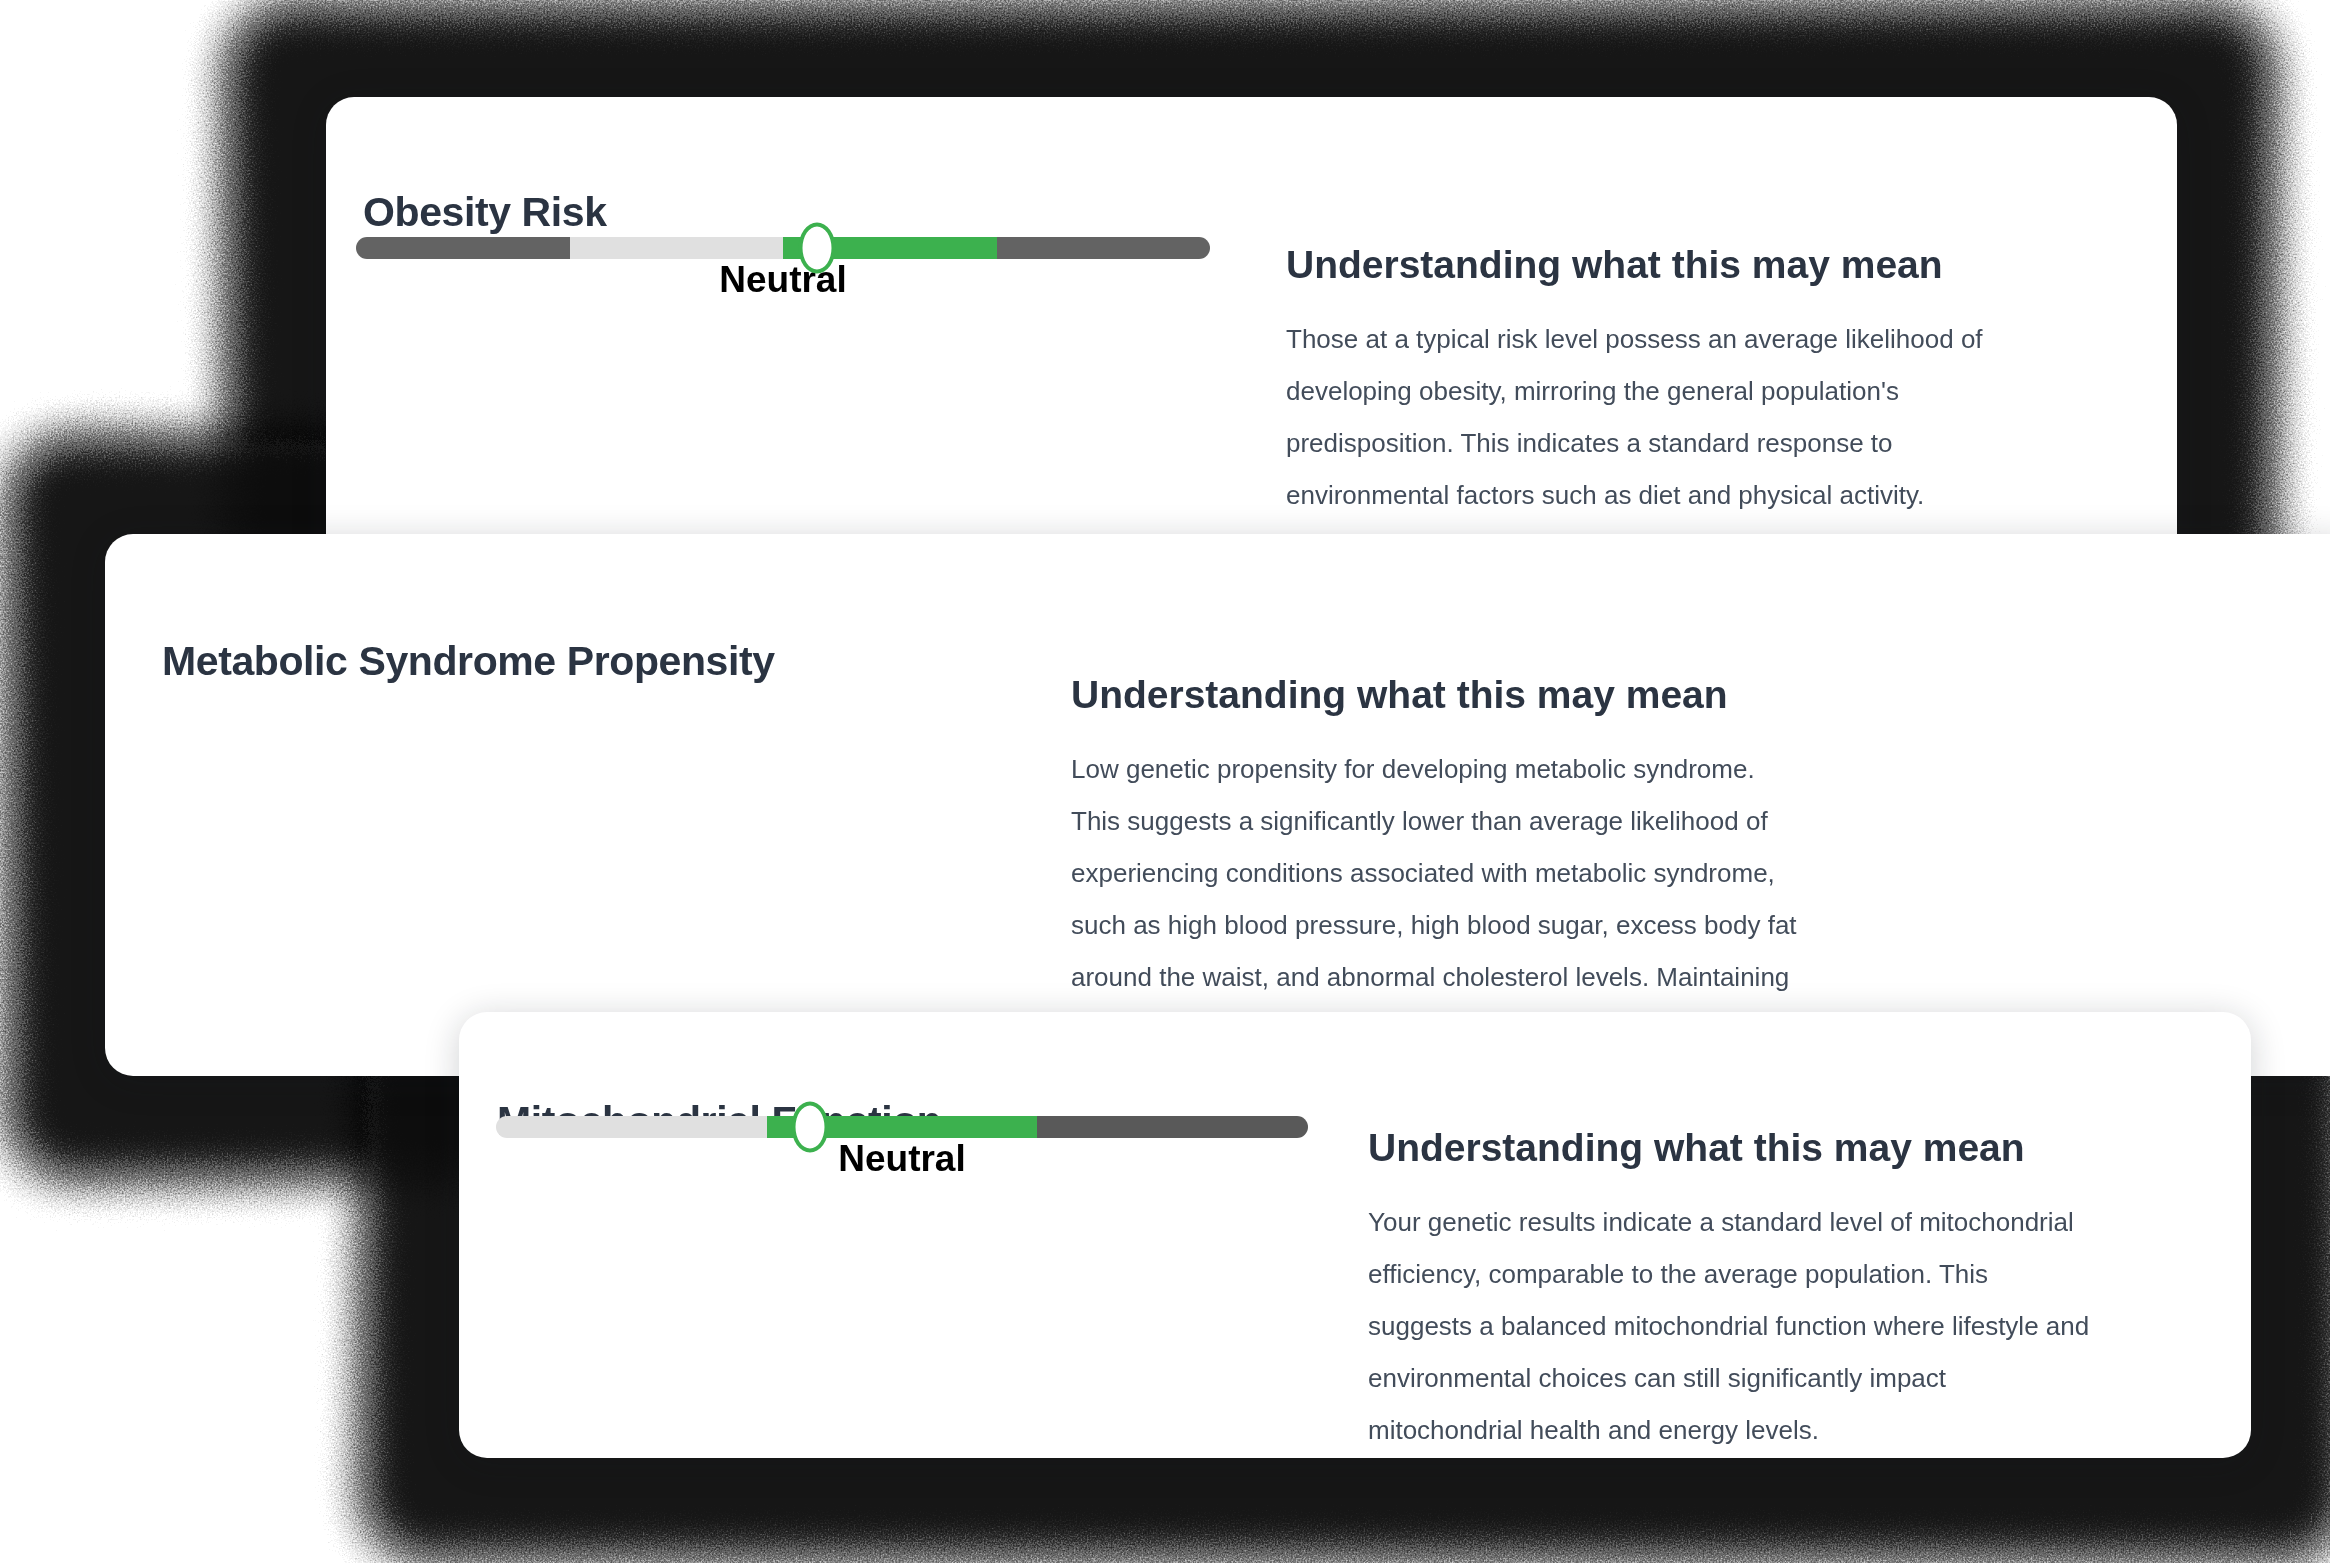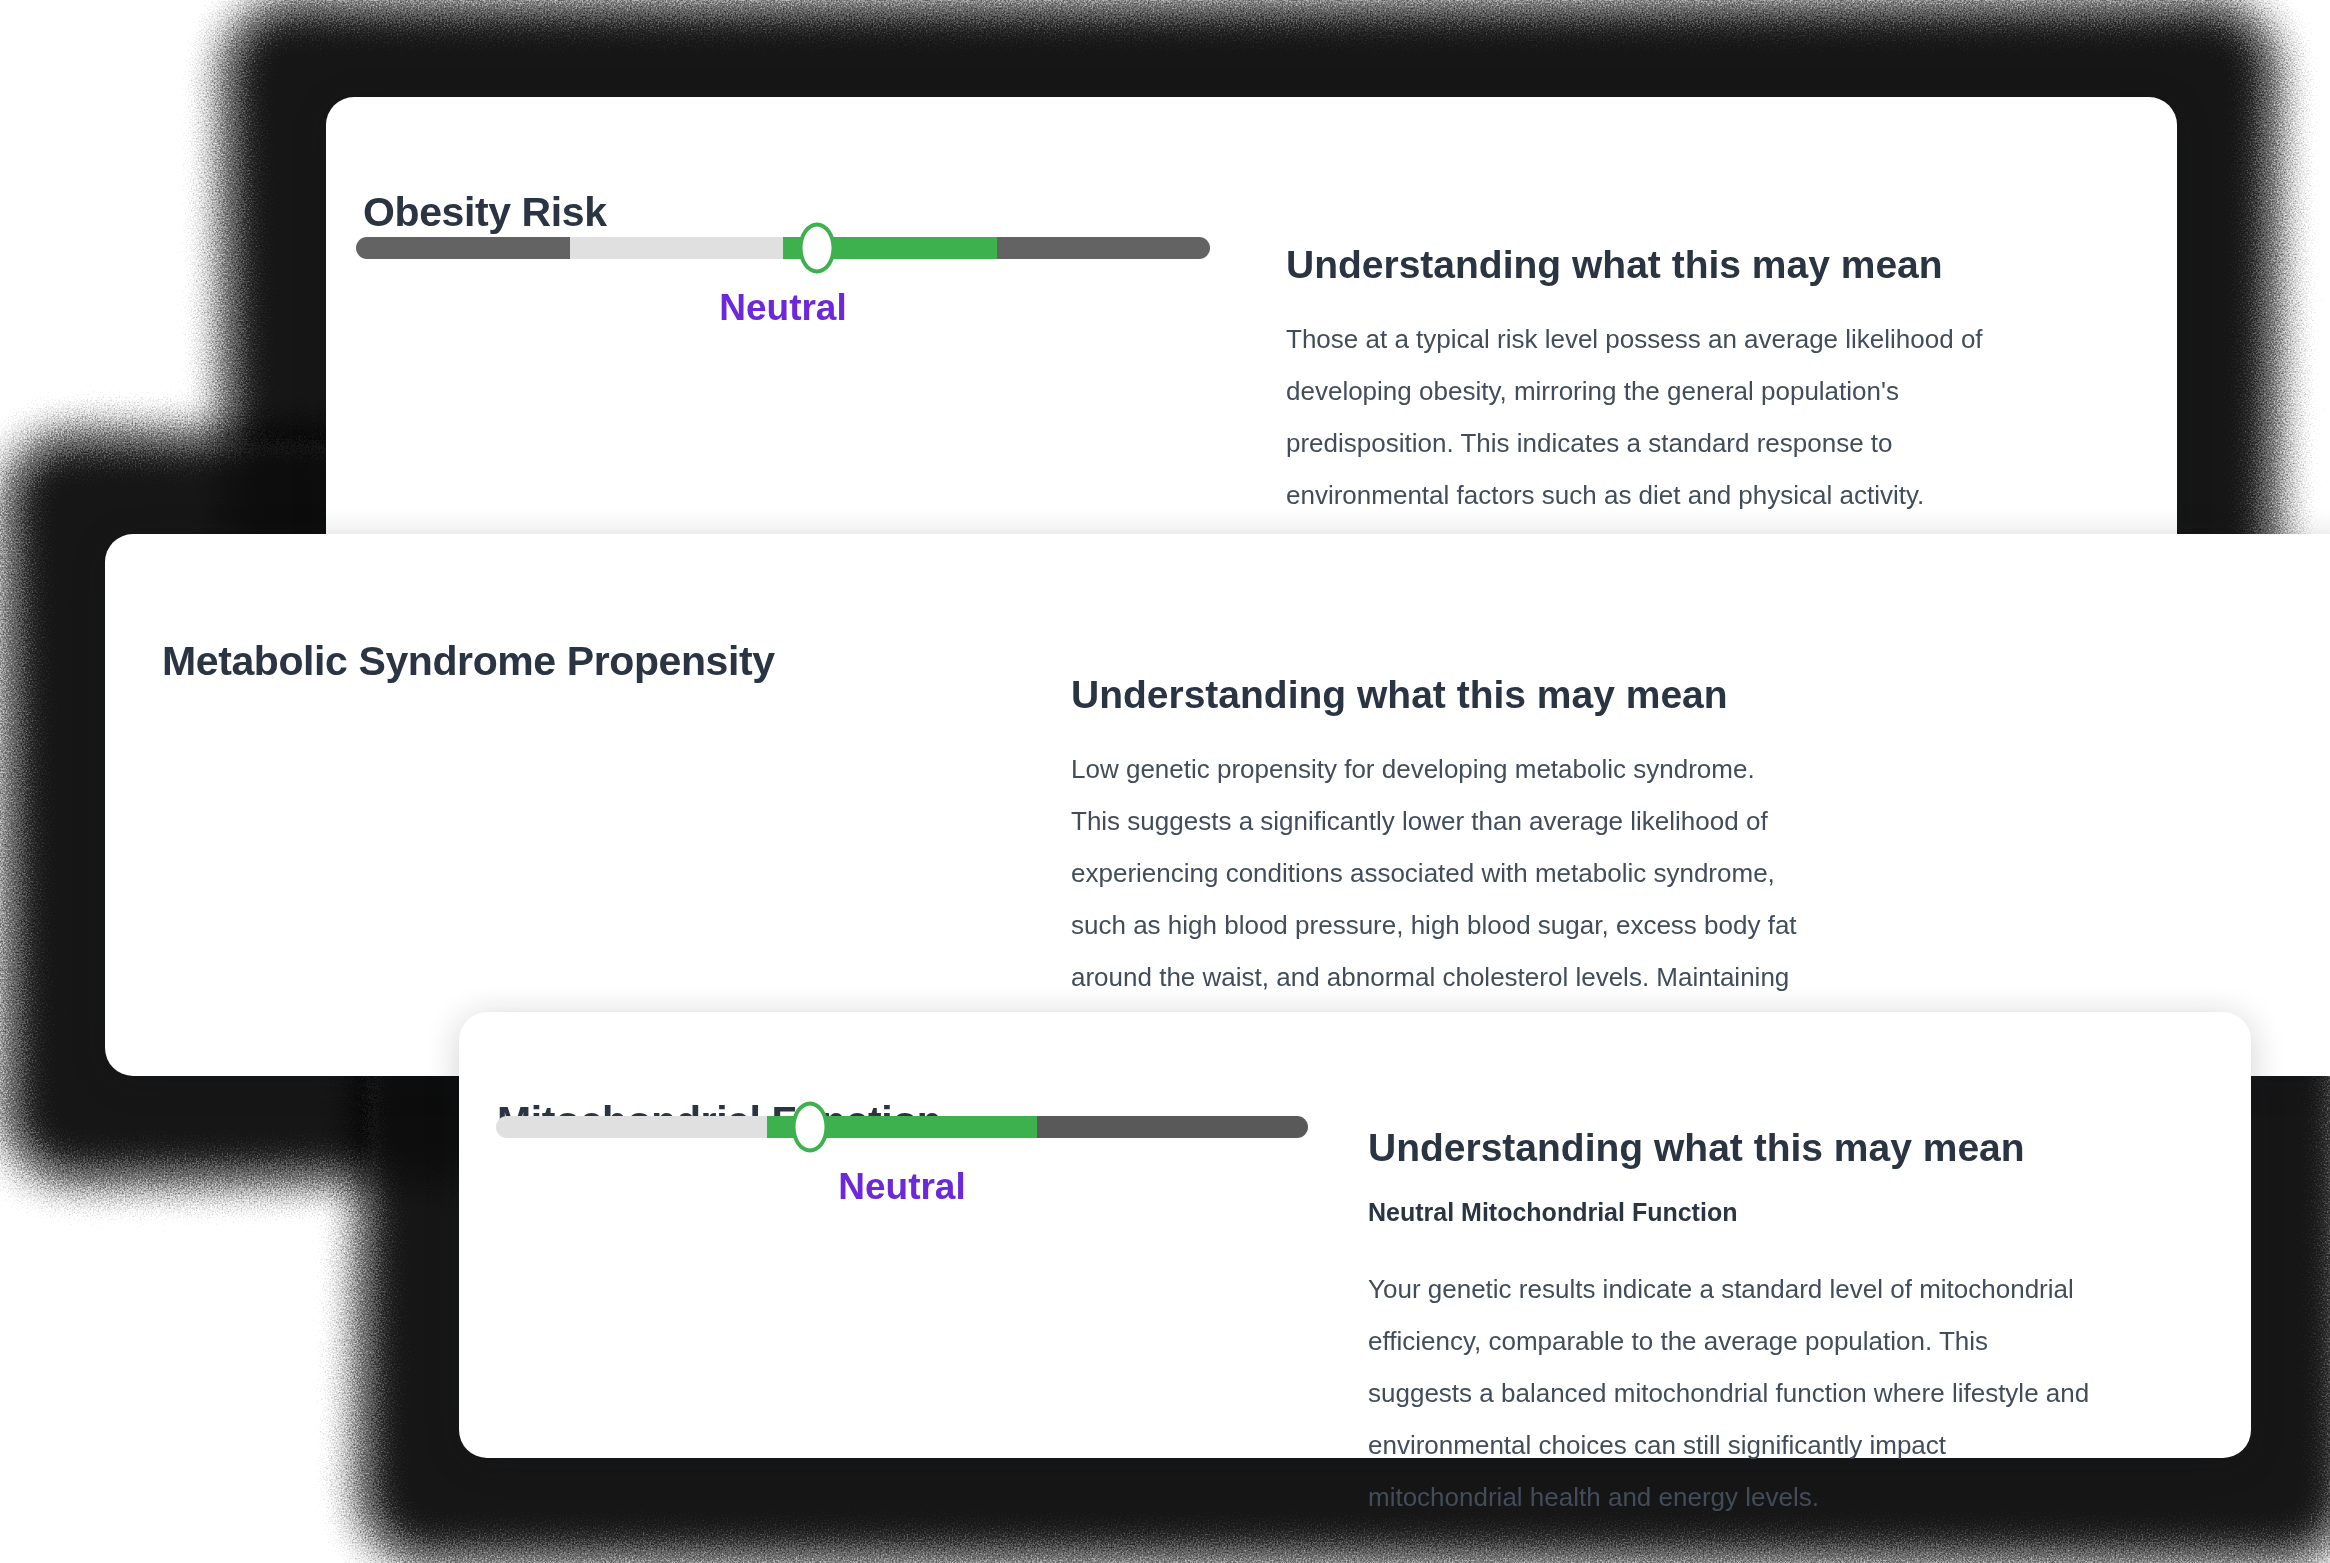--- a/index.html
+++ b/index.html
@@ -26,22 +26,22 @@
   .card-3 .slider-block{left:37px;top:104px;width:812px;}
 
   .track{position:relative;height:22px;}
   .segments{position:absolute;left:0;right:0;top:0;bottom:0;border-radius:11.5px;
             overflow:hidden;display:flex;}
   .segments > div{height:100%;}
   .knob{position:absolute;top:50%;width:37px;height:51px;background:#ffffff;
         border:4.4px solid #3cb14e;border-radius:50%;transform:translate(-50%,-50%);
         box-sizing:border-box;z-index:2;}
 
-  .level-label{margin-top:28px;text-align:center;font-weight:700;font-size:37px;
-               color:#6d28d9;}
+  .level-label{text-align:center;font-weight:700;font-size:37px;
+               color:#000000;}
 
   .col-right{position:absolute;}
   .card-1 .col-right{left:960px;top:149px;width:832px;}
   .card-2 .col-right{left:966px;top:142px;width:863px;}
   .card-3 .col-right{left:909px;top:117px;width:840px;}
 
   .info-heading{font-weight:700;font-size:39px;line-height:37px;color:#2b3442;
                 margin:0 0 30px 0;}
   .info-subheading{font-weight:700;font-size:25px;line-height:32px;color:#2b3442;
                    margin:0 0 35px 0;}
@@ -120,21 +120,20 @@
             <div style="width: 33.4%; background: rgb(224, 224, 224);"></div>
             <div style="width: 33.2%; background: rgb(60, 177, 78);"></div>
             <div style="width: 33.4%; background: rgb(89, 89, 89);"></div>
           </div>
         <div class="knob" style="left: 38.7%; border-color: rgb(60, 177, 78);"></div>
       </div>
       <div class="level-label">Neutral</div>
     </div>
     <div class="col-right">
       <h3 class="info-heading">Understanding what this may mean</h3>
-      <h4 class="info-subheading">Neutral Mitochondrial Function</h4>
       <p class="body-text">Your genetic results indicate a standard level of mitochondrial
 efficiency, comparable to the average population. This
 suggests a balanced mitochondrial function where lifestyle and
 environmental choices can still significantly impact
 mitochondrial health and energy levels.</p>
     </div>
   </section>
 
 </div>
 

